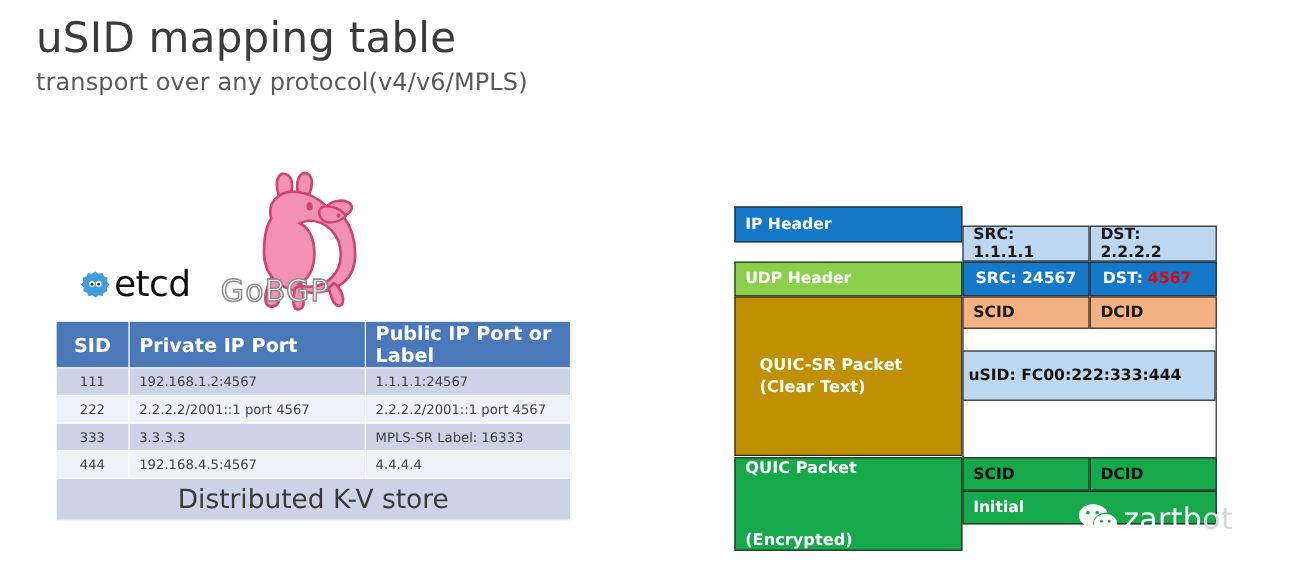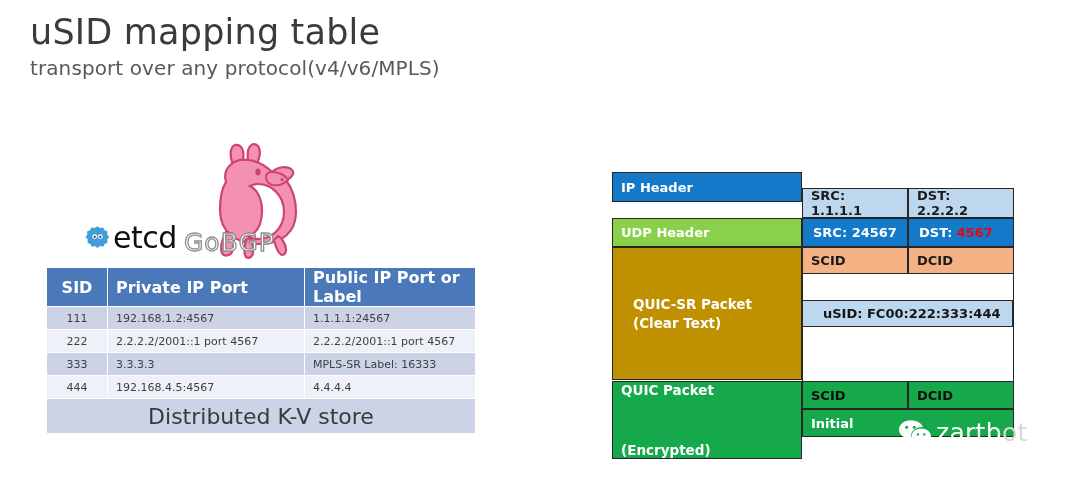--- a/index.html
+++ b/index.html
@@ -20,21 +20,21 @@
     font-family:"DejaVu Sans", sans-serif;
   }
   .slide-subtitle{
     font-size:20px;font-weight:400;color:#58595b;
     margin-top:5px;letter-spacing:.1px;
     font-family:"DejaVu Sans", sans-serif;
   }
 
   
   .logos{position:absolute;left:66px;top:140px;width:330px;height:125px;}
-  .etcd-logo{position:absolute;left:18px;top:83px;display:flex;align-items:center;}
+  .etcd-logo{position:absolute;left:0;top:83px;display:flex;align-items:center;}
   .etcd-mark{width:27px;height:27px;position:relative;margin-right:2px;}
   .etcd-text{
     font-size:30px;line-height:1;color:#0f0f0f;font-weight:400;
     font-family:"DejaVu Sans", sans-serif;letter-spacing:-.5px;
   }
   .gobgp-logo{position:absolute;left:130px;top:0px;width:125px;height:122px;}
   .gobgp-text{
     position:absolute;left:118px;top:88px;width:150px;
     font-size:25px;letter-spacing:1px;color:#ffffff;
     font-family:"DejaVu Sans", sans-serif;font-weight:400;
@@ -102,22 +102,22 @@
     display:flex;flex-direction:column;justify-content:center;
     padding-left:8px;font-size:13.5px;font-weight:700;line-height:1.35;gap:41px;
   }
   .right-stack{width:212px;}
   .usid-wrap{
     height:26px;background:#ffffff;border-left:1px solid #262626;
     border-right:1px solid #262626;box-sizing:border-box;
     display:flex;align-items:center;
   }
   .usid-box{
-    width:212px;height:27px;background:#bdd7ee;border:1px solid #262626;
-    box-sizing:border-box;display:flex;align-items:center;padding-left:20px;
+    width:212px;height:42px;background:#bdd7ee;border:1px solid #262626;
+    box-sizing:border-box;display:flex;align-items:center;padding-left:4px;
     font-size:13px;font-weight:700;color:#141414;
     margin-left:-1px;
   }
   .spacer-w{height:26px;background:#ffffff;border-left:1px solid #262626;border-right:1px solid #262626;box-sizing:border-box;}
   .spacer-w2{height:29px;background:#ffffff;border-left:1px solid #262626;border-right:1px solid #262626;box-sizing:border-box;}
 
   
   .watermark{
     position:absolute;left:898px;top:418px;
     display:flex;align-items:center;z-index:40;

